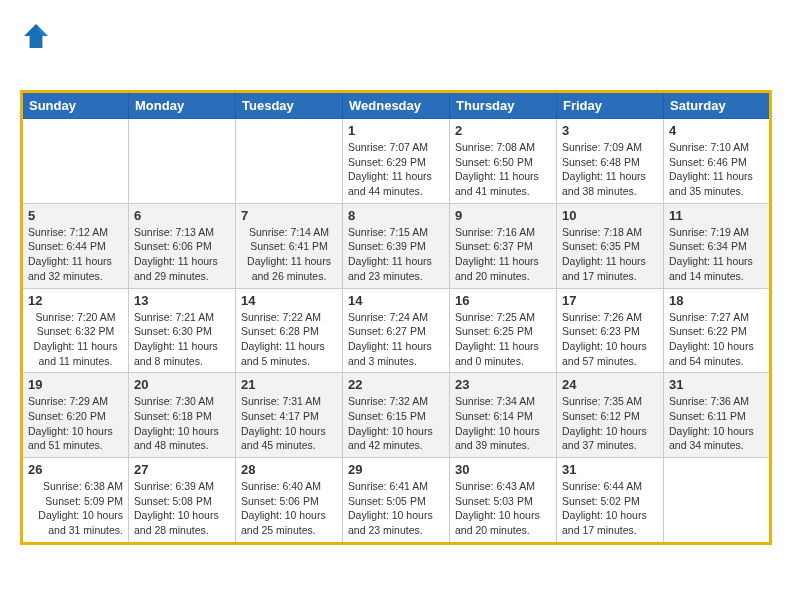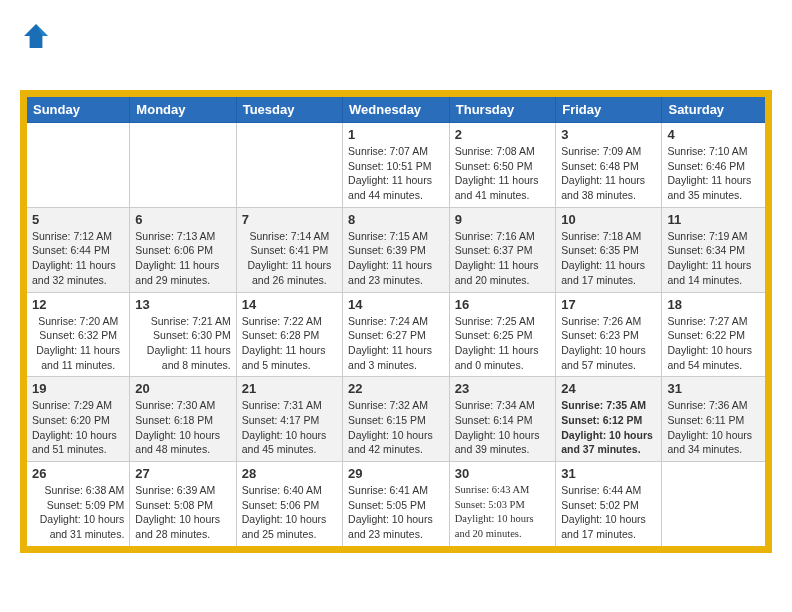--- a/index.html
+++ b/index.html
@@ -52,21 +52,21 @@
       color: #222;
       line-height: 1.1;
     }
     .cal-subtitle {
       font-size: 15px;
       color: #444;
     }
     .calendar {
       width: 100%;
       border-collapse: collapse;
-      border: 7px solid #eab308;
+      border: 3px solid #eab308;
       margin-top: 38px;
     }
     .calendar th {
       background: #2a6ebb;
       color: #fff;
       font-size: 13px;
       font-weight: bold;
       padding: 5px 6px;
       text-align: left;
       border: 1px solid #2060a8;
@@ -136,21 +136,21 @@
         </tr>
     </thead>
     <tbody id="cal-body">
     <tr>
           <td class="empty-cell"></td>
           <td class="empty-cell"></td>
           <td class="empty-cell"></td>
           <td>
             <div class="day-num">1</div>
             <div class="day-info" style="white-space: pre-line;">Sunrise: 7:07 AM
-Sunset: 10:51 PM
+Sunset: 6:29 PM
 Daylight: 11 hours
 and 44 minutes.</div>
           </td>
           <td>
             <div class="day-num">2</div>
             <div class="day-info" style="white-space: pre-line;">Sunrise: 7:08 AM
 Sunset: 6:50 PM
 Daylight: 11 hours
 and 41 minutes.</div>
           </td>
@@ -223,21 +223,21 @@
         <tr>
           <td>
             <div class="day-num">12</div>
             <div class="day-info" style="white-space: pre-line; text-align: center;">Sunrise: 7:20 AM
 Sunset: 6:32 PM
 Daylight: 11 hours
 and 11 minutes.</div>
           </td>
           <td>
             <div class="day-num">13</div>
-            <div class="day-info" style="white-space: pre-line; text-align: right;">Sunrise: 7:21 AM
+            <div class="day-info" style="white-space: pre-line;">Sunrise: 7:21 AM
 Sunset: 6:30 PM
 Daylight: 11 hours
 and 8 minutes.</div>
           </td>
           <td>
             <div class="day-num">14</div>
             <div class="day-info" style="white-space: pre-line;">Sunrise: 7:22 AM
 Sunset: 6:28 PM
 Daylight: 11 hours
 and 5 minutes.</div>
@@ -302,21 +302,21 @@
           </td>
           <td>
             <div class="day-num">23</div>
             <div class="day-info" style="white-space: pre-line;">Sunrise: 7:34 AM
 Sunset: 6:14 PM
 Daylight: 10 hours
 and 39 minutes.</div>
           </td>
           <td>
             <div class="day-num">24</div>
-            <div class="day-info" style="white-space: pre-line; font-weight: bold;">Sunrise: 7:35 AM
+            <div class="day-info" style="white-space: pre-line;">Sunrise: 7:35 AM
 Sunset: 6:12 PM
 Daylight: 10 hours
 and 37 minutes.</div>
           </td>
           <td>
             <div class="day-num">31</div>
             <div class="day-info" style="white-space: pre-line;">Sunrise: 7:36 AM
 Sunset: 6:11 PM
 Daylight: 10 hours
 and 34 minutes.</div>
@@ -346,21 +346,21 @@
           </td>
           <td>
             <div class="day-num">29</div>
             <div class="day-info" style="white-space: pre-line;">Sunrise: 6:41 AM
 Sunset: 5:05 PM
 Daylight: 10 hours
 and 23 minutes.</div>
           </td>
           <td>
             <div class="day-num">30</div>
-            <div class="day-info" style="white-space: pre-line; font-family: Liberation Serif, serif;">Sunrise: 6:43 AM
+            <div class="day-info" style="white-space: pre-line;">Sunrise: 6:43 AM
 Sunset: 5:03 PM
 Daylight: 10 hours
 and 20 minutes.</div>
           </td>
           <td>
             <div class="day-num">31</div>
             <div class="day-info" style="white-space: pre-line;">Sunrise: 6:44 AM
 Sunset: 5:02 PM
 Daylight: 10 hours
 and 17 minutes.</div>

